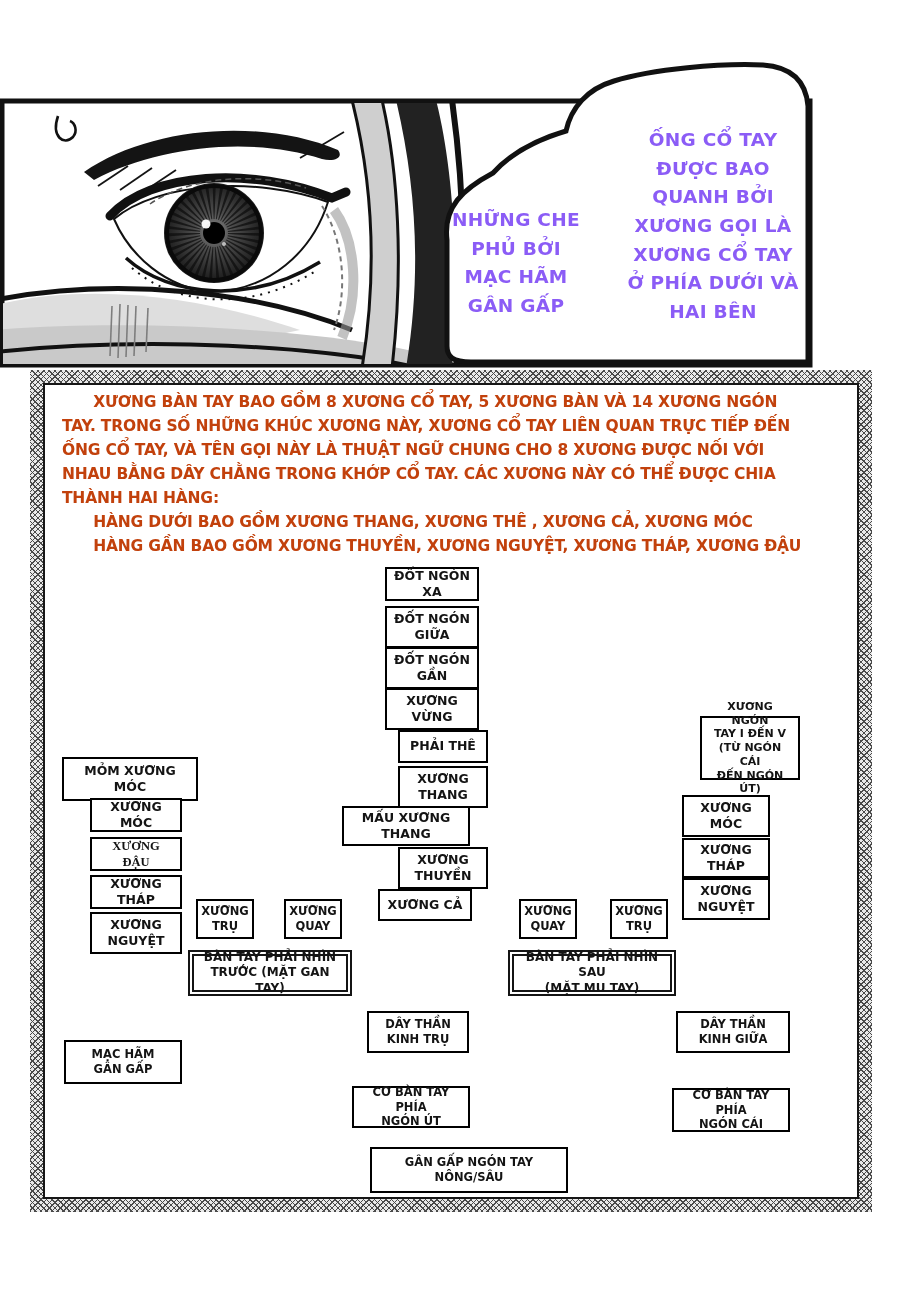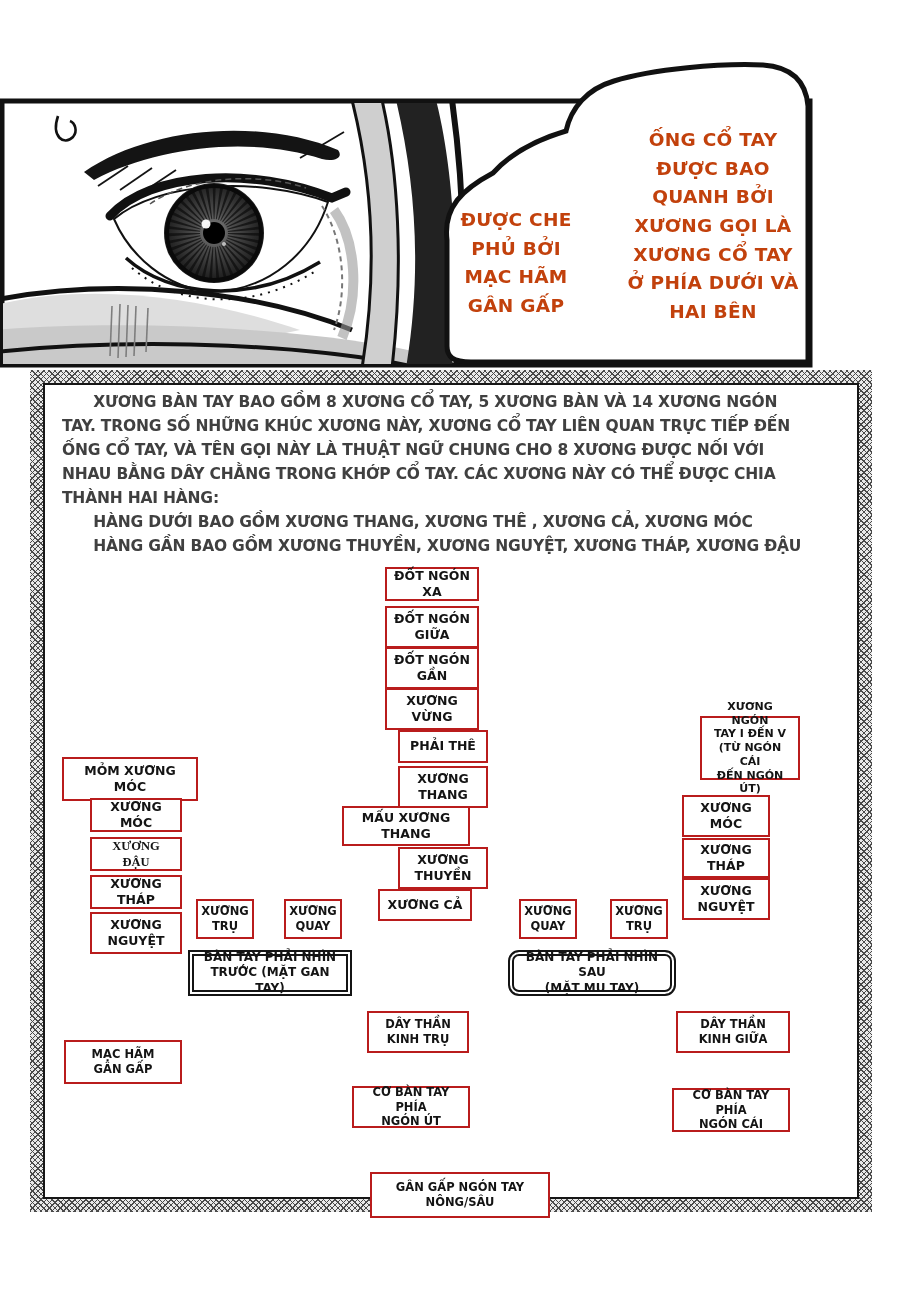--- a/index.html
+++ b/index.html
@@ -1,34 +1,34 @@
 <!DOCTYPE html>
 <html><head>
 <meta charset="utf-8">
 <style>
   html,body{margin:0;padding:0;background:#fff;}
   .page{position:relative;width:900px;height:1292px;background:#fff;overflow:hidden;
         font-family:"DejaVu Sans",sans-serif;color:#111;}
   .art{position:absolute;left:0;top:0;width:900px;height:1292px;}
   
   .btxt{position:absolute;z-index:3;font-weight:bold;text-align:center;
-        white-space:pre-line;font-size:18.5px;line-height:1.55;letter-spacing:.3px;color:#c2410c;}
+        white-space:pre-line;font-size:18.5px;line-height:1.55;letter-spacing:.3px;color:#8b5cf6;}
   
   .mainbox{position:absolute;z-index:1;left:30px;top:370px;width:842px;height:842px;
      box-sizing:border-box;padding:13px;
      background:
        repeating-linear-gradient(45deg,#4a4a4a 0 1px,rgba(0,0,0,0) 1px 4px),
        repeating-linear-gradient(-45deg,#4a4a4a 0 1px,rgba(0,0,0,0) 1px 4px),
        #e9e9e9;}
   .mainbox .inner{width:100%;height:100%;background:#fff;border:2px solid #161616;box-sizing:border-box;}
   .para{position:absolute;z-index:3;left:62px;top:390px;width:790px;
         font-size:15.5px;font-weight:bold;line-height:1.55;letter-spacing:-0.2px;
-        white-space:pre-wrap;color:#404040;}
+        white-space:pre-wrap;color:#c2410c;}
   
-  .lbl{position:absolute;z-index:4;background:#fff;border:2px solid #b91c1c;
+  .lbl{position:absolute;z-index:4;background:#fff;border:2px solid #000000;
        display:flex;align-items:center;justify-content:center;text-align:center;
        font-weight:bold;font-size:12.5px;line-height:1.3;white-space:pre-line;
        box-sizing:border-box;padding:2px 6px;color:#141414;}
   .lbl.sm{font-size:11.5px;}
   .lbl.xs{font-size:11px;line-height:1.25;}
   .lbl.cap{border:2.5px solid #141414;
        box-shadow: inset 0 0 0 2px #fff, inset 0 0 0 4px #141414;
        padding:12px 6px;font-size:12px;}
 </style>
 </head>
@@ -326,21 +326,21 @@
             <path d="M668,1150 C642,1131 620,1113 606,1099"></path>
         </g>
       </g>
     </g>
   </svg>
 
   <div class="mainbox">
       <div class="inner"></div>
     </div>
 
-  <div class="btxt" style="left:450px;top:206px;width:132px;">ĐƯỢC CHE
+  <div class="btxt" style="left:450px;top:206px;width:132px;">NHỮNG CHE
 PHỦ BỞI
 MẠC HÃM
 GÂN GẤP</div>
   <div class="btxt" style="left:620px;top:126px;width:186px;">ỐNG CỔ TAY
 ĐƯỢC BAO
 QUANH BỞI
 XƯƠNG GỌI LÀ
 XƯƠNG CỔ TAY
 Ở PHÍA DƯỚI VÀ
 HAI BÊN</div>
@@ -391,29 +391,29 @@
 THÁP</div>
   <div class="lbl" style="left:682px;top:878px;width:88px;height:42px;">XƯƠNG
 NGUYỆT</div>
   <div class="lbl sm" style="left:519px;top:899px;width:58px;height:40px;">XƯƠNG
 QUAY</div>
   <div class="lbl sm" style="left:610px;top:899px;width:58px;height:40px;">XƯƠNG
 TRỤ</div>
 
   <div class="lbl cap" style="left:188px;top:950px;width:164px;height:46px;">BÀN TAY PHẢI NHÌN
 TRƯỚC (MẶT GAN TAY)</div>
-  <div class="lbl cap" style="left:508px;top:950px;width:168px;height:46px;border-radius:11px;">BÀN TAY PHẢI NHÌN SAU
+  <div class="lbl cap" style="left:508px;top:950px;width:168px;height:46px;">BÀN TAY PHẢI NHÌN SAU
 (MẶT MU TAY)</div>
 
   <div class="lbl sm" style="left:367px;top:1011px;width:102px;height:42px;">DÂY THẦN
 KINH TRỤ</div>
   <div class="lbl sm" style="left:676px;top:1011px;width:114px;height:42px;">DÂY THẦN
 KINH GIỮA</div>
   <div class="lbl sm" style="left:64px;top:1040px;width:118px;height:44px;">MẠC HÃM
 GÂN GẤP</div>
   <div class="lbl sm" style="left:352px;top:1086px;width:118px;height:42px;">CƠ BÀN TAY PHÍA
 NGÓN ÚT</div>
   <div class="lbl sm" style="left:672px;top:1088px;width:118px;height:44px;">CƠ BÀN TAY PHÍA
 NGÓN CÁI</div>
-  <div class="lbl sm" style="left:370px;top:1147px;width:180px;height:46px;margin-top:25px;">GÂN GẤP NGÓN TAY
+  <div class="lbl sm" style="left:370px;top:1147px;width:198px;height:46px;">GÂN GẤP NGÓN TAY
 NÔNG/SÂU</div>
 
 </div>
 
 </body></html>

